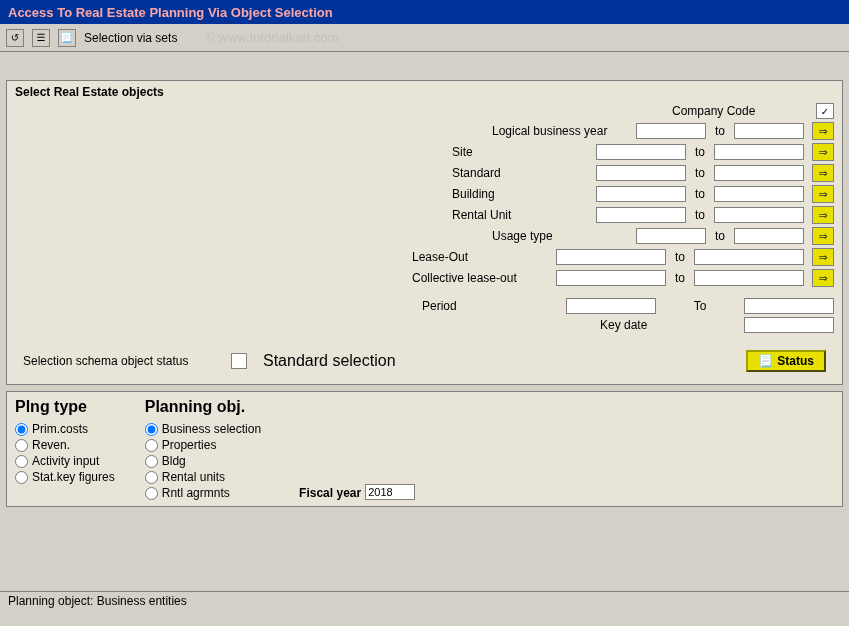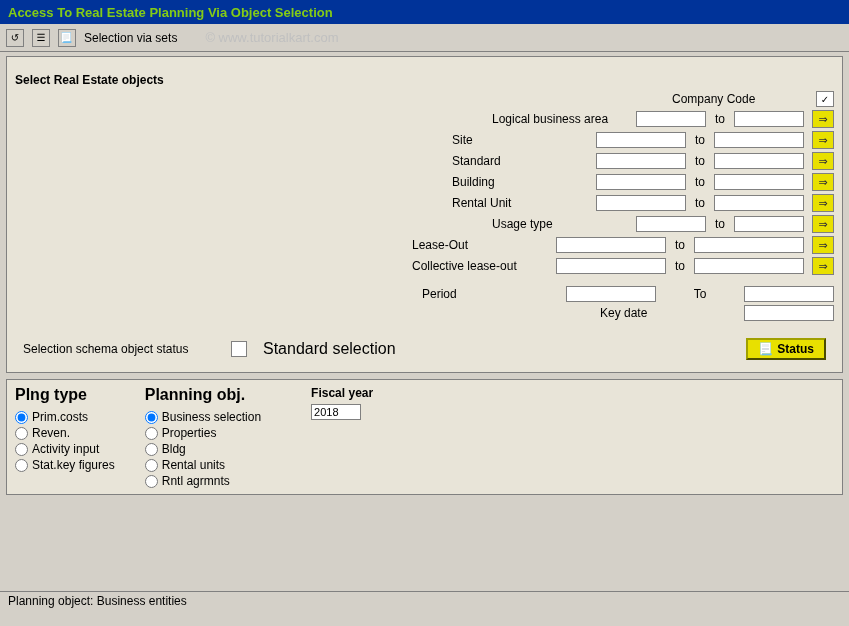--- a/index.html
+++ b/index.html
@@ -6,21 +6,21 @@
     body {
       font-family: Arial, sans-serif;
       font-size: 12px;
       background: #d4d0c8;
       width: 849px;
       height: 626px;
       overflow: hidden;
     }
     .title-bar {
       background: #003399;
-      color: #84cc16;
+      color: #fca5a5;
       font-weight: bold;
       font-size: 13px;
       padding: 4px 8px;
       height: 24px;
       display: flex;
       align-items: center;
     }
     .toolbar {
       background: #d4d0c8;
       border-bottom: 1px solid #808080;
@@ -49,21 +49,22 @@
     .main-content {
       padding: 4px 6px;
       background: #d4d0c8;
       height: calc(626px - 52px - 22px);
       overflow: auto;
     }
     .section-box {
       border: 1px solid #808080;
       background: #e8e4d8;
       margin-bottom: 6px;
-      padding: 16px 8px 8px 8px;
+      padding: 4px 8px 8px 8px;
+      margin-top: 24px;
     }
     .section-title {
       font-weight: bold;
       margin-bottom: 4px;
       color: #000;
       font-size: 12px;
     }
     .form-row {
       display: flex;
       align-items: center;
@@ -161,23 +162,24 @@
       margin-bottom: 4px;
     }
     .radio-row {
       display: flex;
       align-items: center;
       gap: 4px;
       font-size: 12px;
     }
     .fiscal-col {
       display: flex;
-      flex-direction: column;
+      flex-direction: row;
       gap: 4px;
-      margin-left: 20px;
+      margin-left: 8px;
+      align-items: flex-end;
     }
     .fiscal-title {
       font-weight: bold;
       font-size: 12px;
     }
     .fiscal-input {
       width: 50px;
       height: 16px;
       background: white;
       border: 1px solid #808080;
@@ -214,21 +216,21 @@
 
   <div class="section-box">
     <div class="section-title">Select Real Estate objects</div>
 
     <div class="form-row">
       <span class="form-label">Company Code</span>
       <div class="checkbox-cell">✓</div>
     </div>
 
     <div class="form-row">
-      <span class="form-label">Logical business area</span>
+      <span class="form-label">Logical business year</span>
       <input class="form-input input-sm" type="text" value="" style="">
       <span class="to-label">to</span>
       <input class="form-input input-sm" type="text" value="" style="">
       <div class="arrow-btn">⇒</div>
     </div>
 
     <div class="form-row">
       <span class="form-label">Site</span>
       <input class="form-input input-md" type="text" value="" style="">
       <span class="to-label">to</span>

